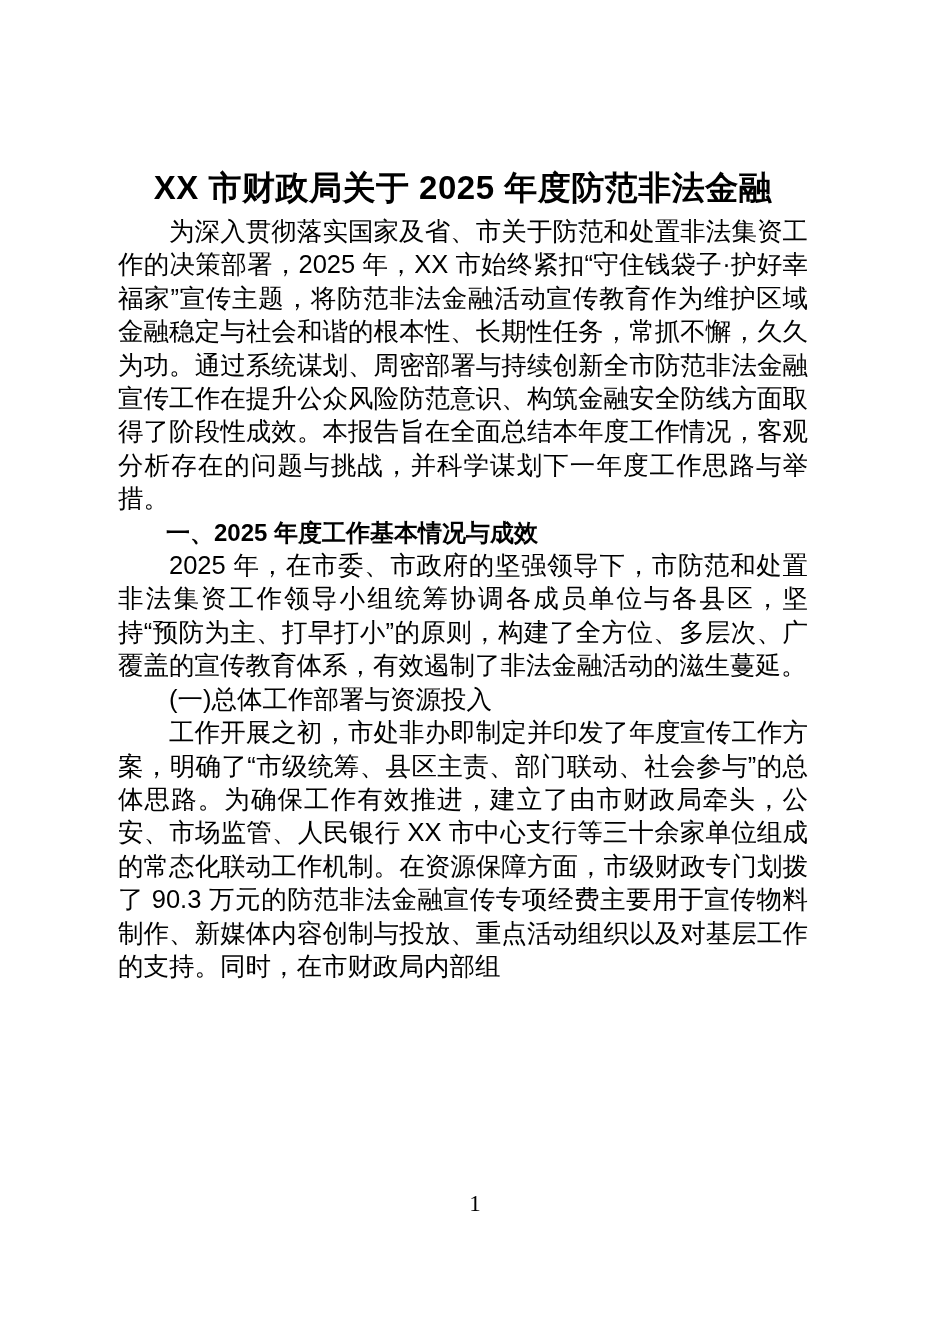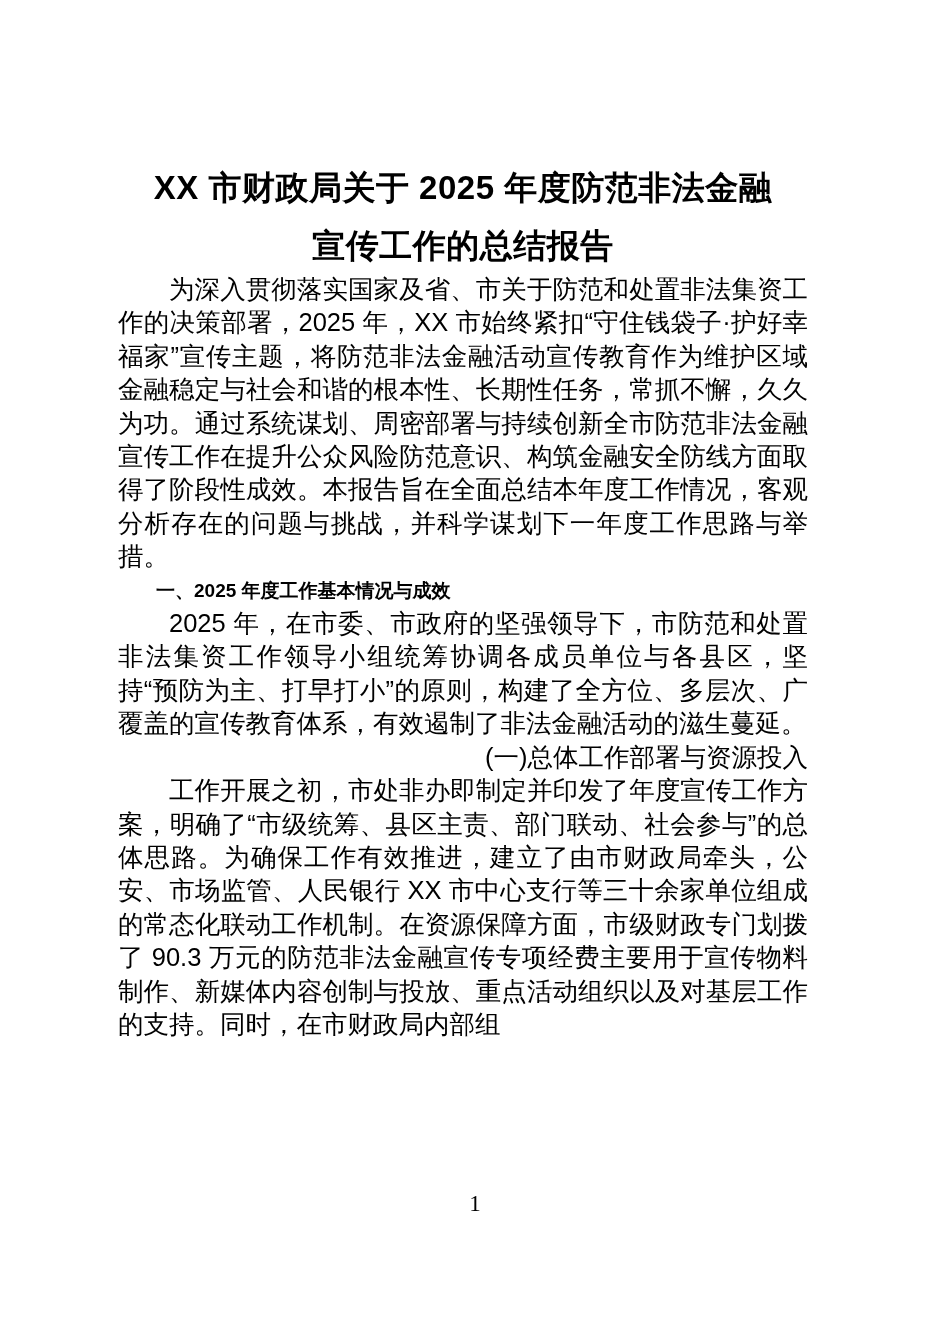--- a/index.html
+++ b/index.html
@@ -67,35 +67,34 @@
 
   .para.indent {
     text-indent: 2em;
   }
 
   .para.spacer-top {
   }
 
   .heading-1 {
     margin: 0;
-    font-size: 19px;
+    font-size: 24px;
     line-height: 33.4px;
     font-weight: 700;
     text-indent: 2em;
     letter-spacing: 0px;
   }
 
   .heading-2 {
     margin: 0;
     font-size: 25.5px;
     line-height: 33.4px;
     font-weight: 400;
     text-indent: 2em;
     letter-spacing: 0px;
-    text-align: right;
   }
 
   
   .page-footer {
     position: absolute;
     left: 0;
     right: 0;
     top: 1190px;
     text-align: center;
     font-size: 23px;
@@ -106,21 +105,20 @@
 </style>
 </head>
 <body>
 
 <div class="page">
 
   <div class="content">
 
     <h1 class="doc-title">
       <span class="title-line first">XX 市财政局关于 2025 年度防范非法金融</span>
-      <span class="title-line second">宣传工作的总结报告</span>
     </h1>
 
     <div class="body-block">
 
       <p class="para indent spacer-top">为深入贯彻落实国家及省、市关于防范和处置非法集资工作的决策部署，2025 年，XX 市始终紧扣“守住钱袋子·护好幸福家”宣传主题，将防范非法金融活动宣传教育作为维护区域金融稳定与社会和谐的根本性、长期性任务，常抓不懈，久久为功。通过系统谋划、周密部署与持续创新全市防范非法金融宣传工作在提升公众风险防范意识、构筑金融安全防线方面取得了阶段性成效。本报告旨在全面总结本年度工作情况，客观分析存在的问题与挑战，并科学谋划下一年度工作思路与举措。</p>
 
       <p class="heading-1">一、2025 年度工作基本情况与成效</p>
 
       <p class="para indent">2025 年，在市委、市政府的坚强领导下，市防范和处置非法集资工作领导小组统筹协调各成员单位与各县区，坚持“预防为主、打早打小”的原则，构建了全方位、多层次、广覆盖的宣传教育体系，有效遏制了非法金融活动的滋生蔓延。</p>
 

